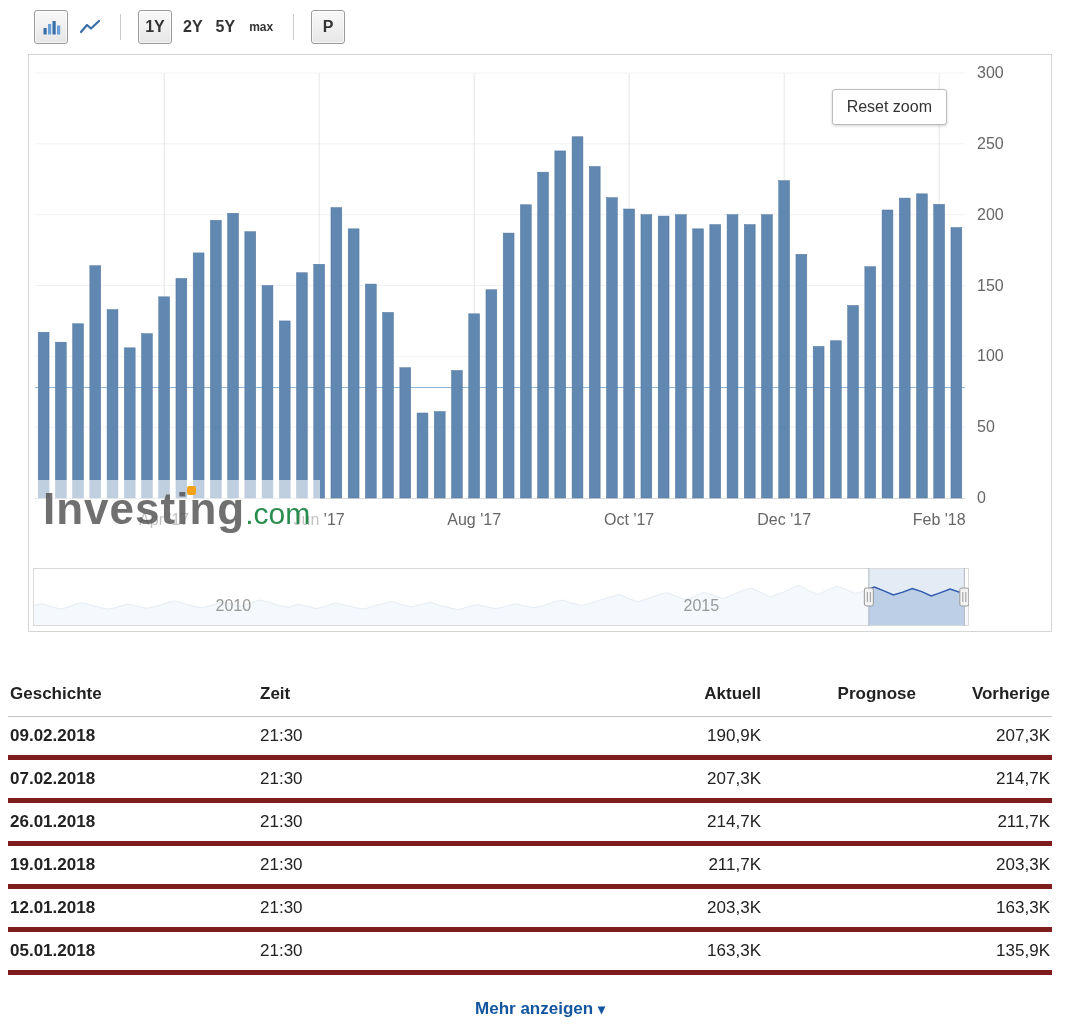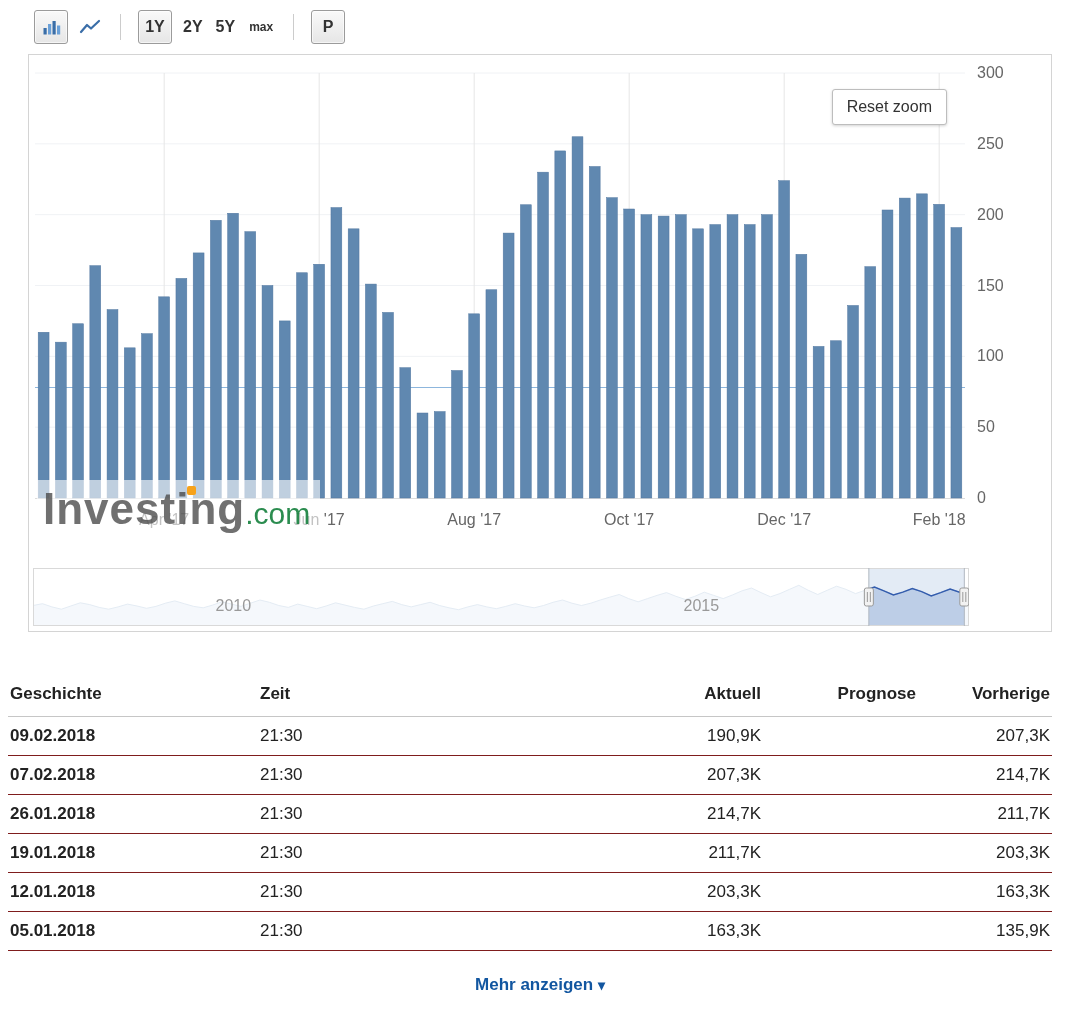--- a/index.html
+++ b/index.html
@@ -118,21 +118,21 @@
   }
   .history-table th {
     text-align: left;
     font-weight: bold;
     color: #222;
     padding: 10px 2px 12px 2px;
     border-bottom: 1px solid #c6c6c6;
   }
   .history-table td {
     padding: 9px 2px;
-    border-bottom: 1px solid #7f1d1d;
+    border-bottom: 5px solid #7f1d1d;
     color: #222;
   }
   .history-table .r { text-align: right; }
   .history-table td.date { font-weight: bold; }
   
   .show-more {
     margin: 24px 0 28px 0;
     text-align: center;
     font-size: 17px;
     font-weight: bold;

